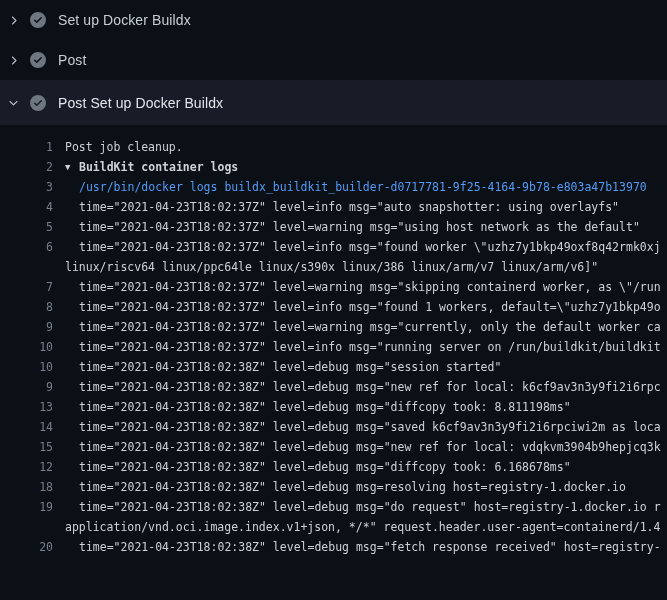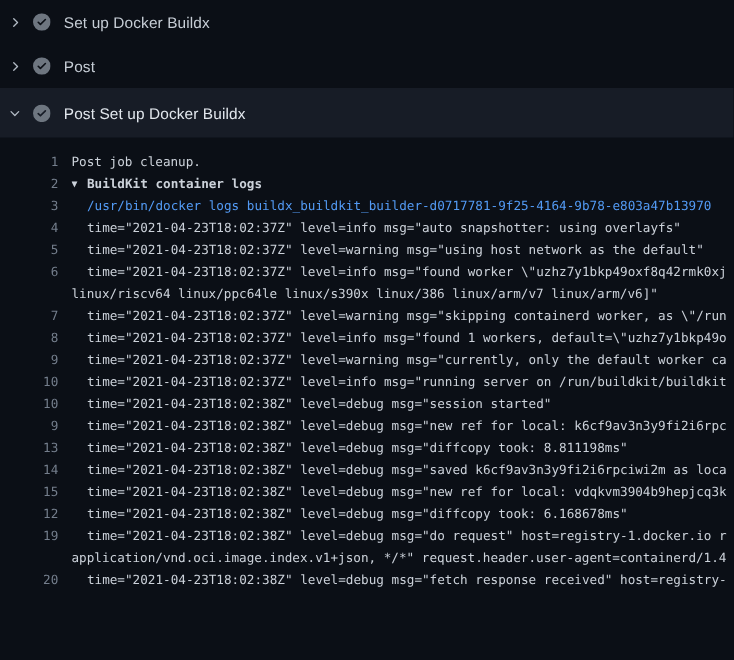--- a/index.html
+++ b/index.html
@@ -157,20 +157,24 @@
     <span class="ln">15</span>
     <span class="ct child">time="2021-04-23T18:02:38Z" level=debug msg="new ref for local: vdqkvm3904b9hepjcq3k</span>
   </div>
 
   <div class="log-row">
     <span class="ln">12</span>
     <span class="ct child">time="2021-04-23T18:02:38Z" level=debug msg="diffcopy took: 6.168678ms"</span>
   </div>
 
 
+  <div class="log-row">
+    <span class="ln">18</span>
+    <span class="ct child">time="2021-04-23T18:02:38Z" level=debug msg=resolving host=registry-1.docker.io</span>
+  </div>
 
   <div class="log-row">
     <span class="ln">19</span>
     <span class="ct child">time="2021-04-23T18:02:38Z" level=debug msg="do request" host=registry-1.docker.io r</span>
   </div>
 
   <div class="log-row">
     <span class="ln"></span>
     <span class="ct wrap">application/vnd.oci.image.index.v1+json, */*" request.header.user-agent=containerd/1.4</span>
   </div>

